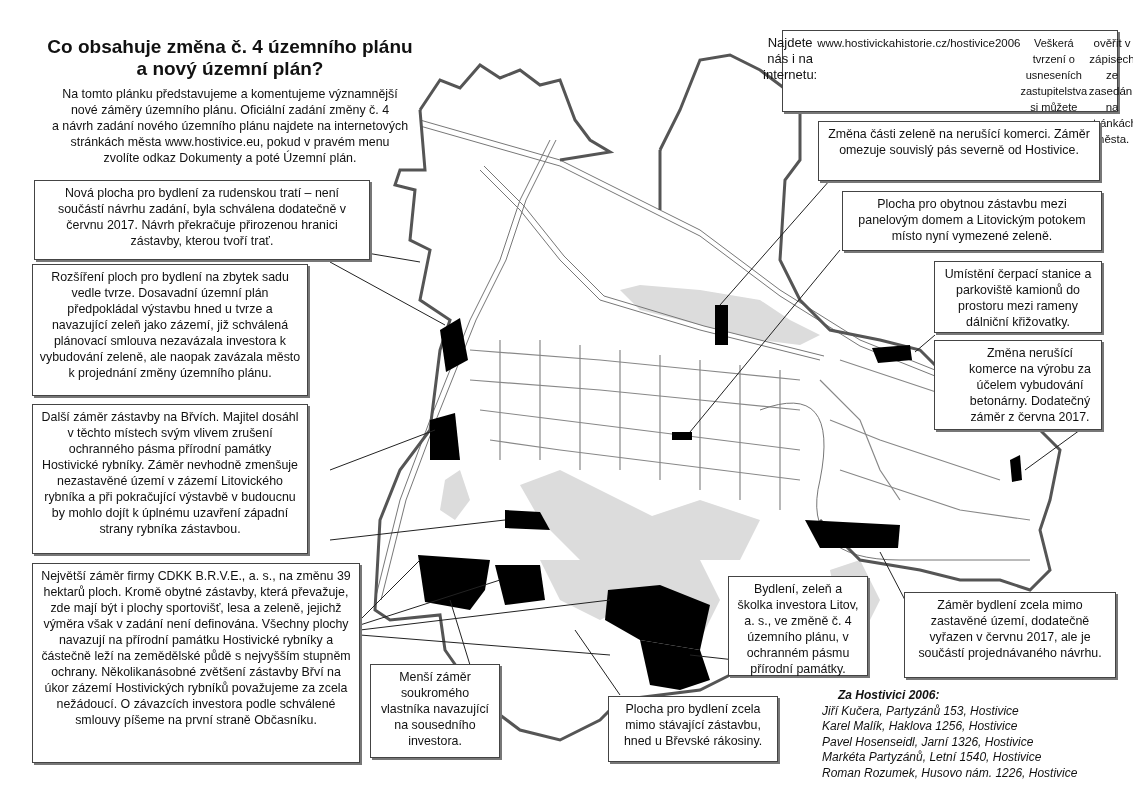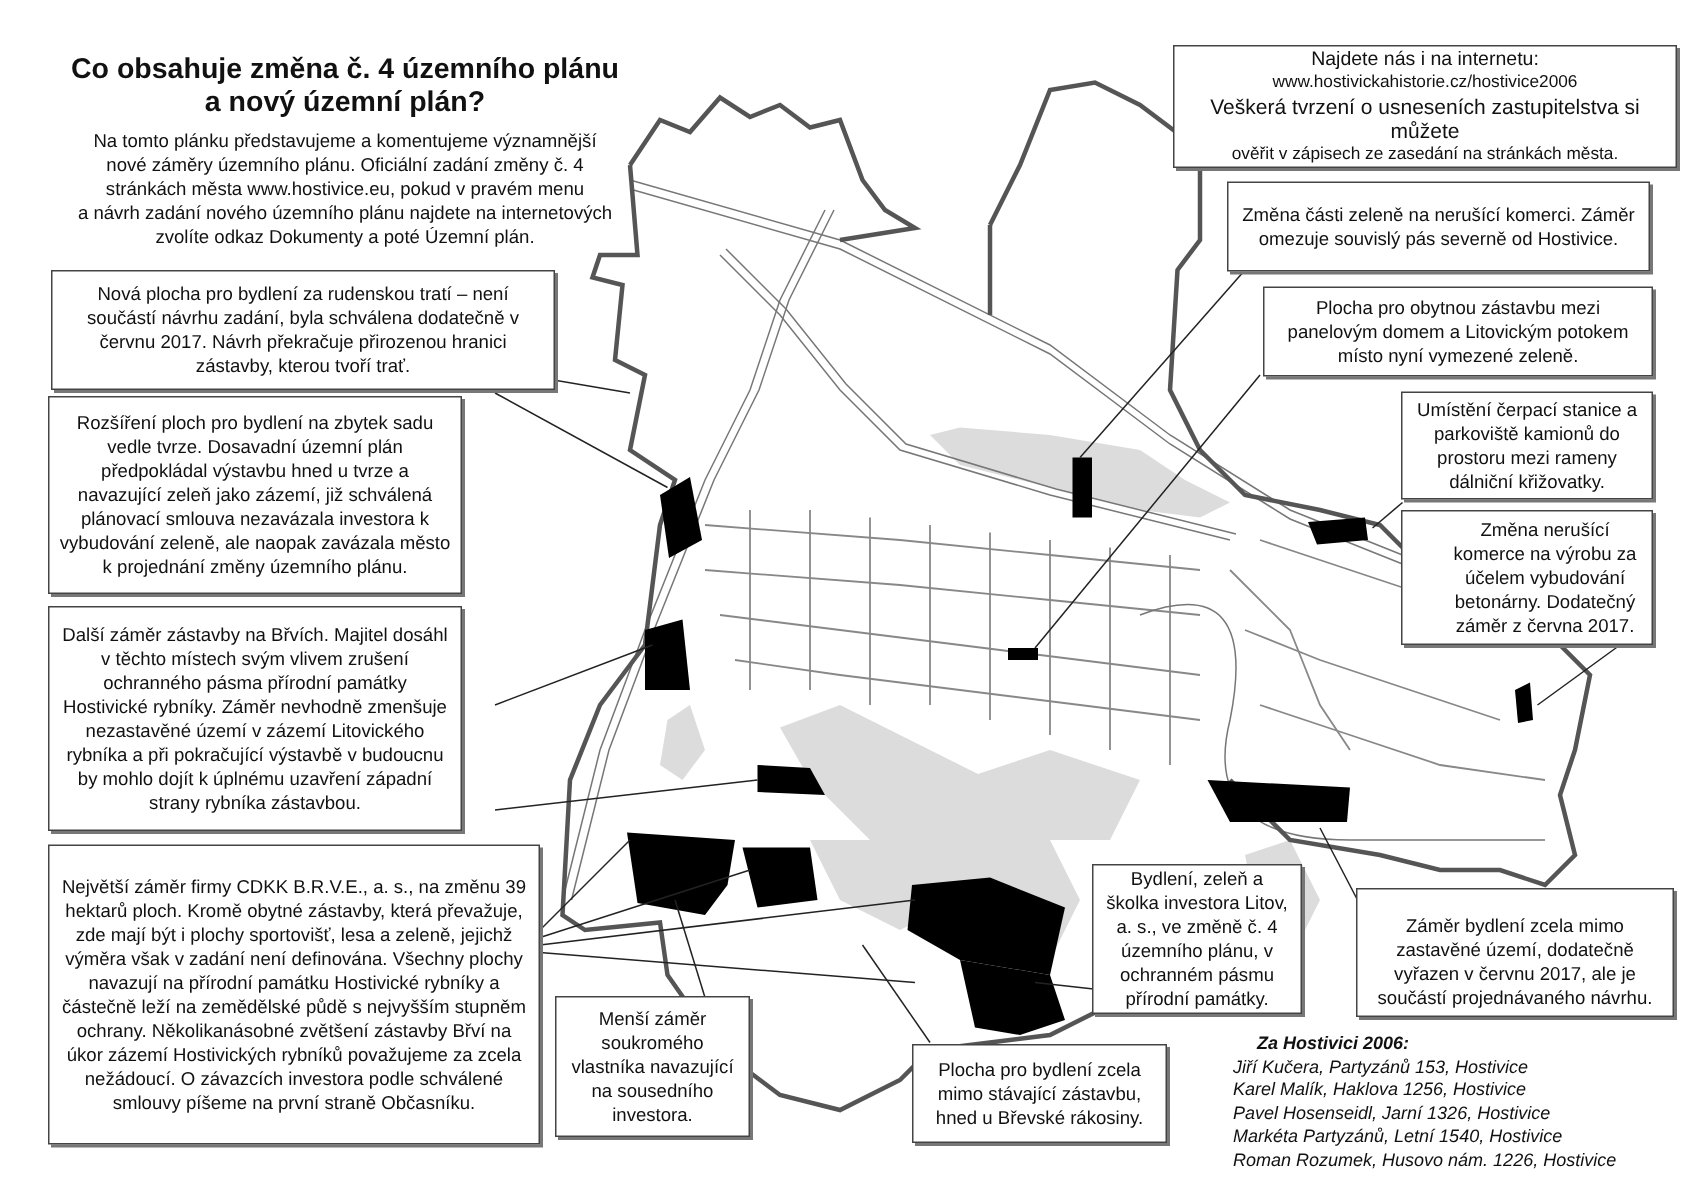--- a/index.html
+++ b/index.html
@@ -4,21 +4,21 @@
 <style>
   html, body { margin:0; padding:0; background:#fff; }
   body { width:1133px; height:800px; position:relative; overflow:hidden;
          font-family:"Liberation Sans", sans-serif; color:#111; }
   .title { position:absolute; left:20px; top:36px; width:420px; text-align:center;
            font-weight:bold; font-size:19px; line-height:22px; }
   .intro { position:absolute; left:20px; top:86px; width:420px; text-align:center;
            font-size:12.4px; line-height:16px; }
   .box { position:absolute; background:#fff; border:1.5px solid #444;
          box-shadow:2px 2px 0 #777; text-align:center; font-size:12.4px; line-height:16px;
-         box-sizing:border-box; padding:4px 6px; display:flex; flex-direction:column; justify-content:center; }
+         box-sizing:border-box; padding:4px 6px; display:flex; flex-direction:row; justify-content:center; }
   .box p { margin:0; }
   #map { position:absolute; left:0; top:0; }
   .credits { position:absolute; left:822px; top:688px; font-size:12px; line-height:15.5px; font-style:italic; }
   .credits .head { font-weight:bold;margin-left:16px; }
 </style>
 </head>
 <body>
 
 <svg id="map" width="1133" height="800" viewBox="0 0 1133 800">
 
@@ -103,30 +103,30 @@
   </g>
 </svg>
 
 <div class="title">
   <div>Co obsahuje změna č. 4 územního plánu</div>
   <div>a nový územní plán?</div>
 </div>
 <div class="intro">
   <div>Na tomto plánku představujeme a komentujeme významnější</div>
   <div>nové záměry územního plánu. Oficiální zadání změny č. 4</div>
+  <div>a návrh zadání nového územního plánu najdete na internetových</div>
   <div>stránkách města www.hostivice.eu, pokud v pravém menu</div>
-  <div>a návrh zadání nového územního plánu najdete na internetových</div>
   <div>zvolíte odkaz Dokumenty a poté Územní plán.</div>
 </div>
 
 <div class="box" style="left:782px;top:30px;width:336px;height:82px;">
   <p style="font-size:13px;">Najdete nás i na internetu:</p>
   <p style="font-size:11.5px;">www.hostivickahistorie.cz/hostivice2006</p>
   <p style="height:8px"></p>
-  <p style="font-size:14px;">Veškerá tvrzení o usneseních zastupitelstva si můžete</p>
+  <p style="font-size:11px;">Veškerá tvrzení o usneseních zastupitelstva si můžete</p>
   <p style="font-size:11.5px;">ověřit v zápisech ze zasedání na stránkách města.</p>
 </div>
 
 <div class="box" style="left:34px;top:180px;width:336px;height:80px;">
   <p>Nová plocha pro bydlení za rudenskou tratí – není součástí návrhu zadání, byla schválena dodatečně v červnu 2017. Návrh překračuje přirozenou hranici zástavby, kterou tvoří trať.</p>
 </div>
 <div class="box" style="left:32px;top:264px;width:276px;height:132px;">
   <p>Rozšíření ploch pro bydlení na zbytek sadu vedle tvrze. Dosavadní územní plán předpokládal výstavbu hned u tvrze a navazující zeleň jako zázemí, již schválená plánovací smlouva nezavázala investora k vybudování zeleně, ale naopak zavázala město k projednání změny územního plánu.</p>
 </div>
 <div class="box" style="left:32px;top:404px;width:276px;height:150px;">

